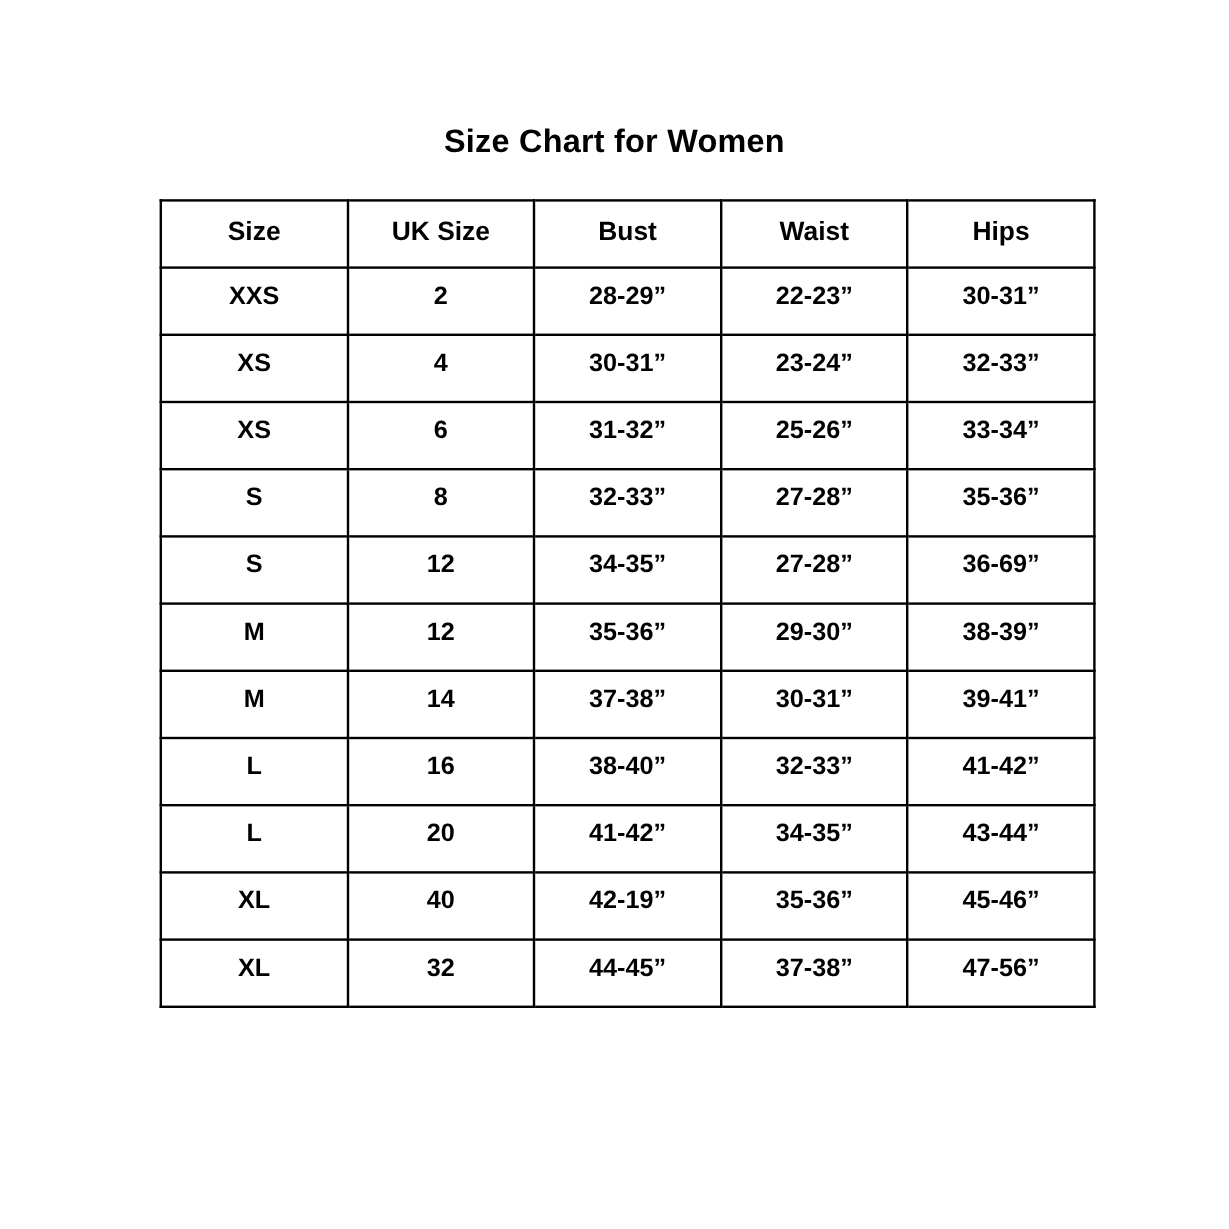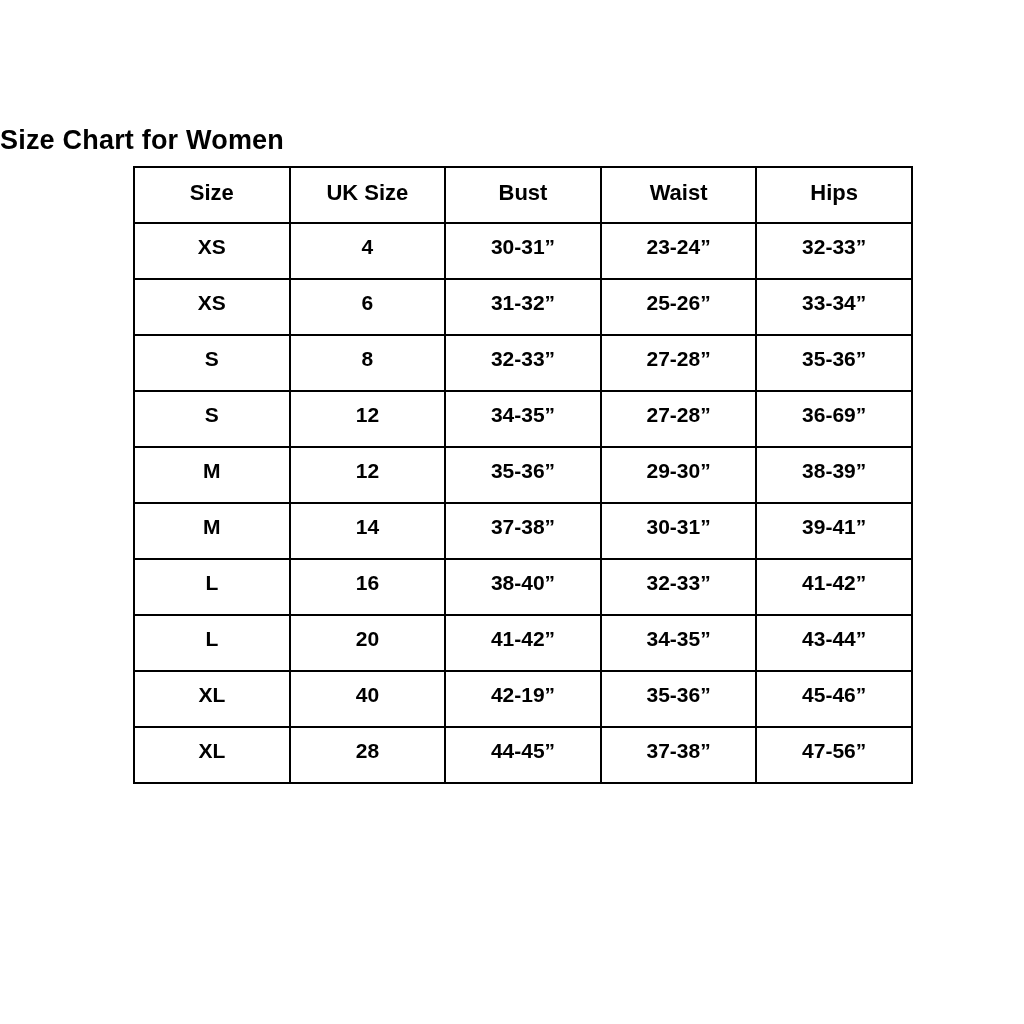--- a/index.html
+++ b/index.html
@@ -13,26 +13,25 @@
     width: 1024px;
     height: 1024px;
     background: #ffffff;
     overflow: hidden;
   }
   .title {
     position: absolute;
     top: 103px;
     left: 0;
     width: 100%;
-    text-align: left;
+    text-align: center;
     font-size: 27px;
     font-weight: bold;
     color: #000000;
     letter-spacing: 0.2px;
-    margin-top: 22px;
   }
   table.size-chart {
     position: absolute;
     top: 166px;
     left: 133px;
     width: 780px;
     border-collapse: collapse;
     table-layout: fixed;
     background: #ffffff;
   }
@@ -64,20 +63,27 @@
     <thead>
       <tr id="header-row">
           <th>Size</th>
           <th>UK Size</th>
           <th>Bust</th>
           <th>Waist</th>
           <th>Hips</th>
         </tr>
     </thead>
     <tbody id="table-body">
+        <tr>
+          <td>XXS</td>
+          <td>2</td>
+          <td>28-29”</td>
+          <td>22-23”</td>
+          <td>30-31”</td>
+        </tr>
         <tr>
           <td>XS</td>
           <td>4</td>
           <td>30-31”</td>
           <td>23-24”</td>
           <td>32-33”</td>
         </tr>
         <tr>
           <td>XS</td>
           <td>6</td>
@@ -129,20 +135,20 @@
         </tr>
         <tr>
           <td>XL</td>
           <td>40</td>
           <td>42-19”</td>
           <td>35-36”</td>
           <td>45-46”</td>
         </tr>
         <tr>
           <td>XL</td>
-          <td>28</td>
+          <td>32</td>
           <td>44-45”</td>
           <td>37-38”</td>
           <td>47-56”</td>
         </tr>
       </tbody>
   </table>
 </div>
 
 </body></html>

